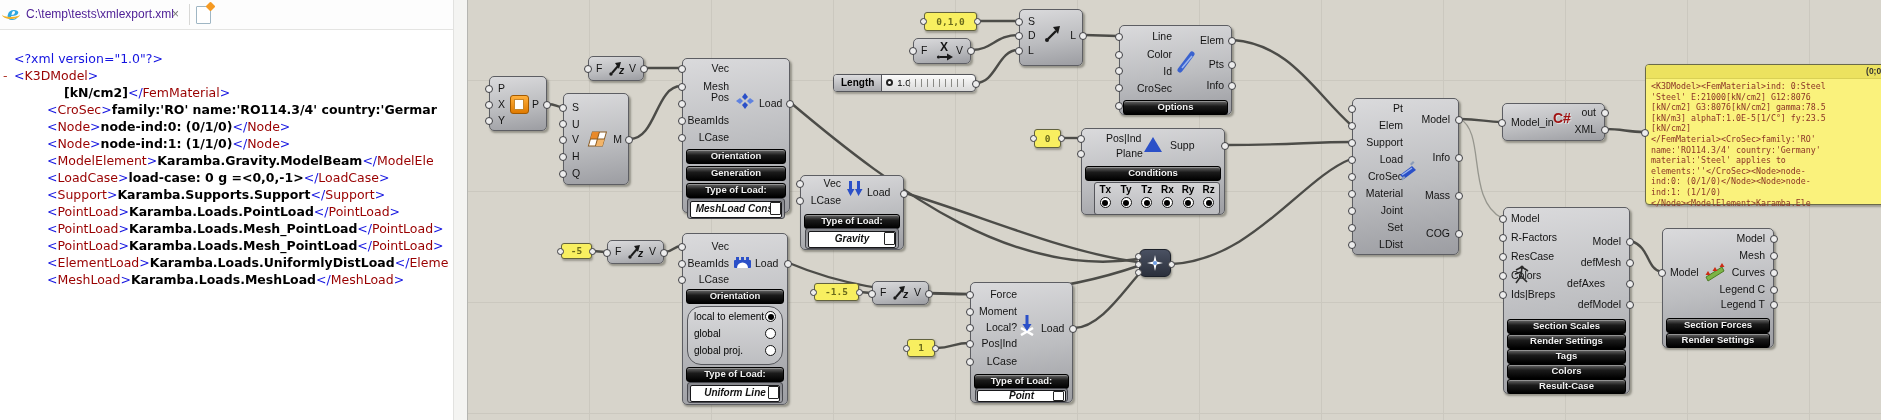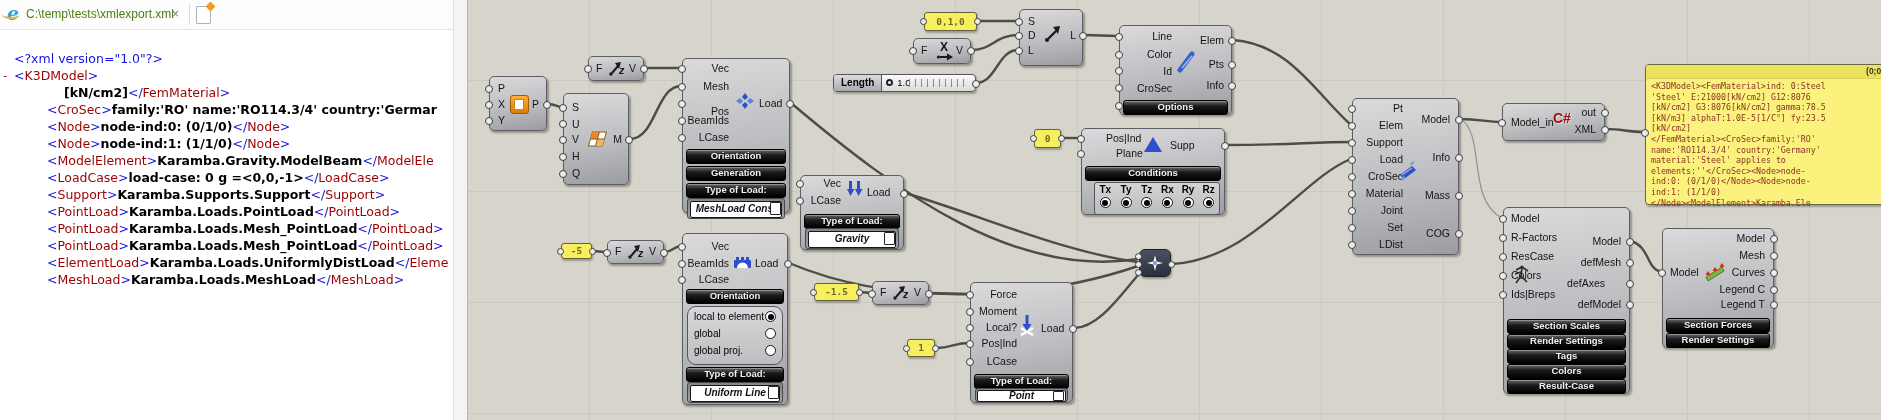--- a/index.html
+++ b/index.html
@@ -5,21 +5,21 @@
   html,body{margin:0;padding:0}
   body{width:1881px;height:420px;position:relative;overflow:hidden;
        font-family:"Liberation Sans",sans-serif;background:#fff}
 
   
   .xmlpane{position:absolute;left:0;top:0;width:467px;height:420px;background:#fff;z-index:3}
   .tabbar{position:absolute;left:0;top:0;width:467px;height:29px;background:#fdfdfd;border-bottom:1px solid #e4e4e2}
   .ieicon{position:absolute;left:3px;top:3px;width:20px;height:20px;color:#2ea7e0;
           font:italic 700 19px "DejaVu Serif",serif;line-height:20px;text-align:center}
   .ieswoosh{position:absolute;left:2px;top:10px;width:18px;height:7px;border-bottom:2px solid #f3b229;border-radius:50%}
-  .tab{position:absolute;left:26px;top:0;height:28px;line-height:28px;font-size:12px;color:#4d7c0f;white-space:nowrap}
+  .tab{position:absolute;left:26px;top:0;height:28px;line-height:28px;font-size:12px;color:#4c1d95;white-space:nowrap}
   .tabclose{position:absolute;left:172px;top:0;height:28px;line-height:28px;font-size:12px;color:#777}
   .tabsep{position:absolute;left:189px;top:4px;width:1px;height:21px;background:#d8d8d6}
   .newtab{position:absolute;left:196px;top:6px;width:13px;height:16px;background:#fff;border:1px solid #9fb6c4;border-radius:1px}
   .newtabstar{position:absolute;right:-4px;top:-4px;width:7px;height:7px;background:#f59a23;transform:rotate(45deg);border-radius:1px}
   .xscroll{position:absolute;left:453px;top:0;width:13px;height:420px;background:#f4f4f2;border-left:1px solid #e2e2e0;border-right:1px solid #b5b5b1}
 
   .xmlbody{position:absolute;left:0;top:50px;width:454px;overflow:hidden;white-space:nowrap;
            font-size:12.5px;line-height:17px;font-family:"DejaVu Sans",sans-serif}
   .xl{padding-left:47px}
   .xl.wrap{padding-left:64px}
@@ -55,21 +55,21 @@
       background:linear-gradient(#85868b,#a3a4a9);padding:2px;box-sizing:border-box}
   .vb{height:100%;background:#fff;border:1px solid #17171a;border-radius:2px;font-style:italic;
       font-size:10px;line-height:13px;text-align:center;font-weight:600;color:#111;position:relative}
   .chk{position:absolute;right:3px;top:3px;width:9px;height:11px;background:#fff;border:1px solid #222;border-radius:1px}
   .ypan{position:absolute;z-index:2;background:#f8ef60;border:1.5px solid #62623e;border-radius:3px;
         font-family:"DejaVu Sans Mono",monospace;font-weight:700;color:#6b6b1c;font-size:9.5px;
         text-align:center;box-shadow:1px 1.5px 2px rgba(70,70,60,.4);box-sizing:border-box}
   .ypan .nb{width:7px;height:7px}
   .rad{display:inline-block;width:11px;height:11px;border-radius:50%;background:#fff;border:1.5px solid #151515;box-sizing:border-box;position:relative}
   .rad.on::after{content:"";position:absolute;inset:1.5px;background:#000;border-radius:50%}
-  .optbox{position:absolute;left:4px;right:4px;height:57px;border:1px solid #55565b;border-radius:9px;
+  .optbox{position:absolute;left:4px;right:4px;height:57px;border:1px solid #55565b;border-radius:14px;
           background:linear-gradient(#d8d8da,#bdbec1)}
   .opt{position:absolute;left:6px;right:4px;height:16px;font-size:10px;line-height:15px}
   .opt .rad{position:absolute;right:2px;top:2px}
   .dofbox{position:absolute;left:12px;right:4px;height:31px;border:1px solid #55565b;border-radius:3px;
           background:linear-gradient(#d4d4d6,#bbbcbf);display:flex}
   .dof{flex:1;text-align:center;font-size:10px;font-weight:700;padding-top:1px}
   .dof .rad{display:block;margin:2px auto 0}
   .ic{position:absolute}
   .slider{position:absolute;z-index:2;height:18px;border:1.5px solid #55565b;border-radius:4px;display:flex;
           background:linear-gradient(#fbfbfb,#dadada);box-sizing:border-box;box-shadow:1px 1.5px 2px rgba(70,70,60,.4)}
@@ -177,21 +177,21 @@
 
 <div class="comp ml" style="left:682px;top:58px;width:108px;height:155px">
   <i class="nb l" style="top:6px"></i>
   <i class="nb l" style="top:24px"></i>
   <i class="nb l" style="top:41px"></i>
   <i class="nb l" style="top:58px"></i>
   <i class="nb l" style="top:75px"></i>
   <i class="nb r" style="top:41px"></i>
   <span class="pl in" style="top:3px">Vec</span>
   <span class="pl in" style="top:21px">Mesh</span>
-  <span class="pl in" style="top:46px">Pos</span>
+  <span class="pl in" style="top:32px">Pos</span>
   <span class="pl in" style="top:55px">BeamIds</span>
   <span class="pl in" style="top:72px">LCase</span>
   <span class="pl" style="left:76px;top:38px">Load</span>
   <svg class="ic" style="left:52px;top:33px" width="20" height="18" viewBox="0 0 20 18">
     <path d="M10 1 l3 4 -3 3 -3 -3 z" fill="#2b50c8"></path>
       <path d="M10 17 l3 -4 -3 -3 -3 3 z" fill="#2b50c8"></path>
     <path d="M1 9 l4 -3 3 3 -3 3 z" fill="#5f82e0"></path>
       <path d="M19 9 l-4 -3 -3 3 3 3 z" fill="#5f82e0"></path>
   </svg>
   <div class="bar" style="top:90px">Orientation</div>

